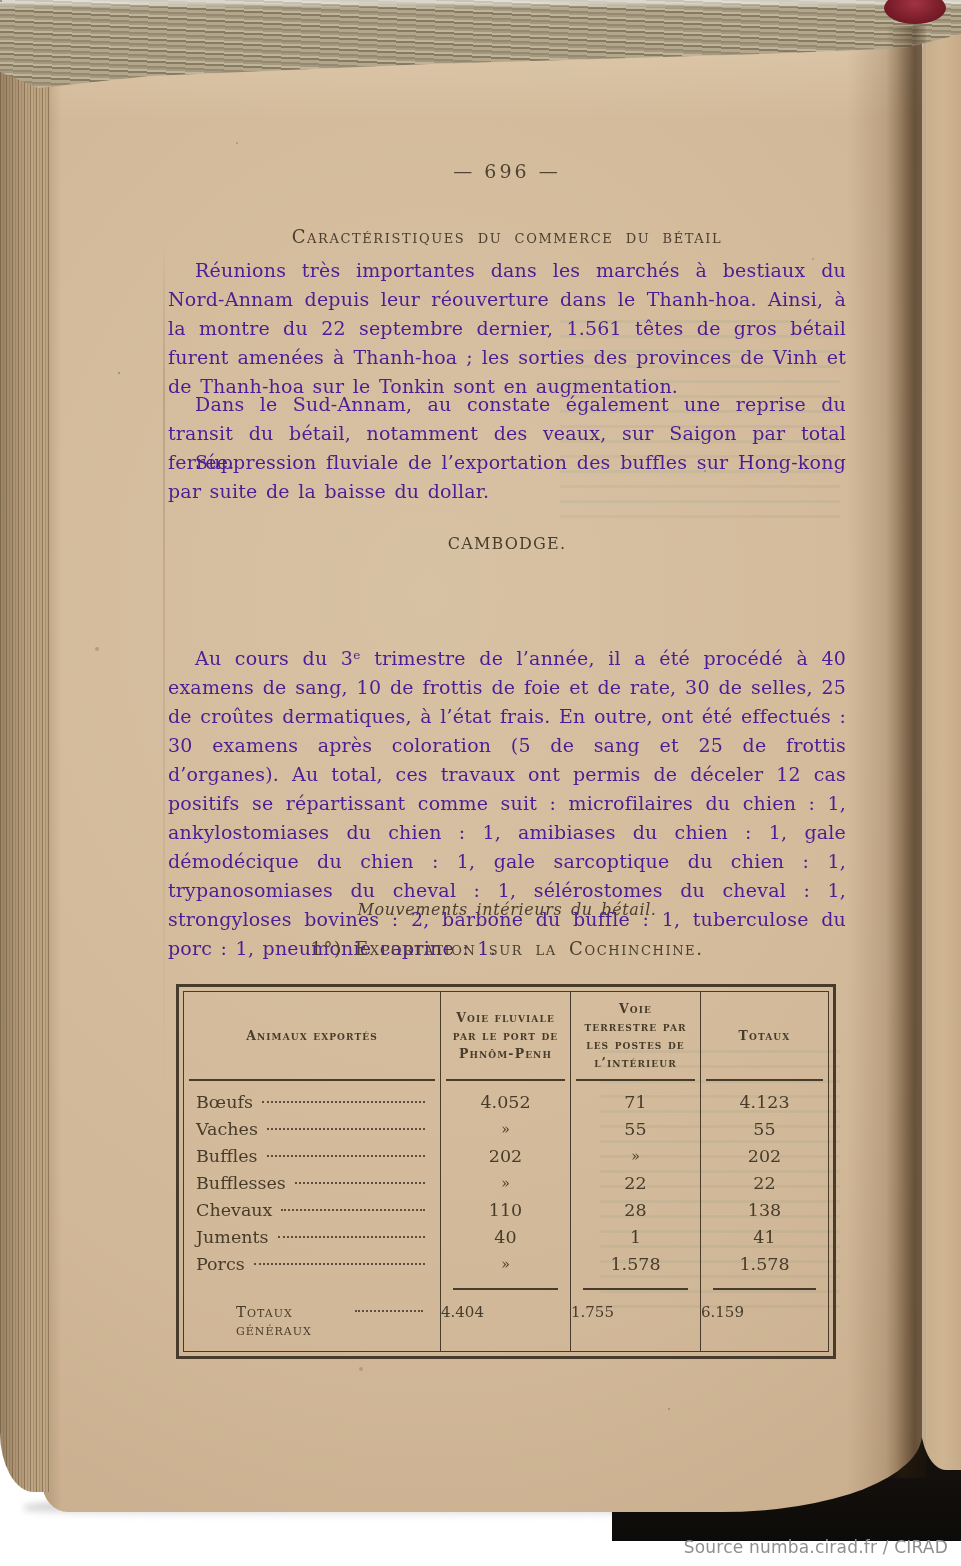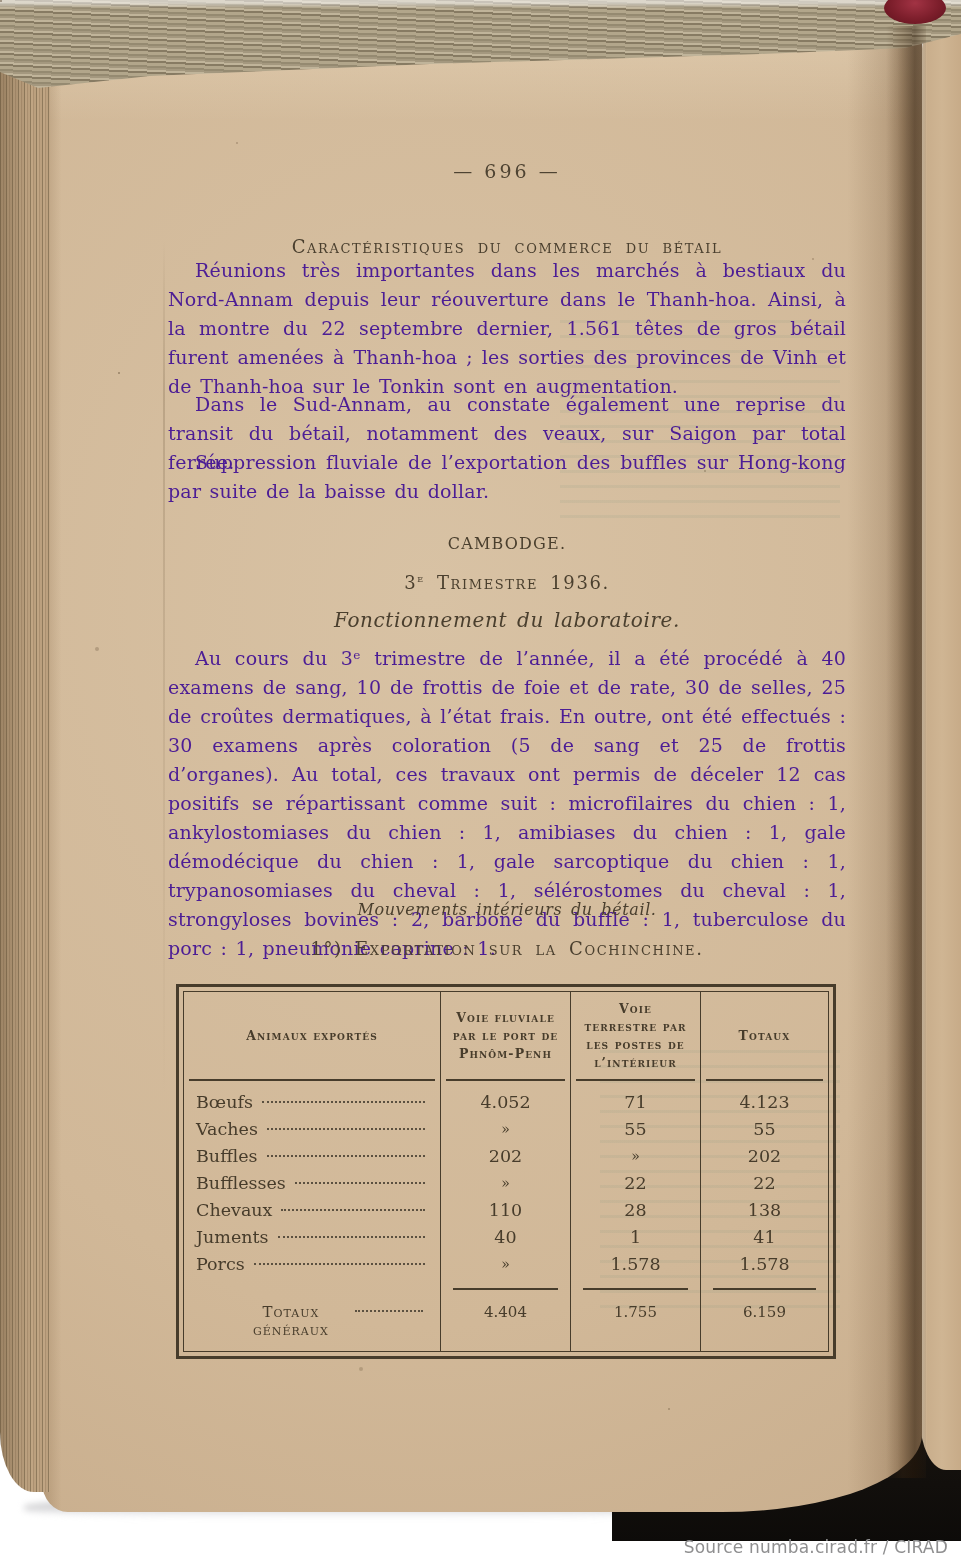--- a/index.html
+++ b/index.html
@@ -83,21 +83,21 @@
 
   
   .content{
     position:absolute;left:42px;top:32px;width:880px;height:1344px;
     color:#4a3f2e;
   }
   .block{position:absolute;left:126px;width:678px;}
   .centered{text-align:center;}
   .pagenum{top:128px;font-size:19px;letter-spacing:3px;color:#4e4332;}
   .h-caps{font-variant:small-caps;letter-spacing:1.6px;word-spacing:5px;}
-  .sec-heading{top:204px;font-size:18px;}
+  .sec-heading{top:194px;font-size:18px;}
   p.para{
     margin:0;font-size:19px;line-height:29px;text-align:justify;
     text-indent:27px;letter-spacing:0.2px;word-spacing:2.2px;color:#4c1d95;
   }
   .p1{top:224px;}
   .p2{top:358px;}
   .p3{top:416px;}
   .cambodge{top:502px;font-size:16px;letter-spacing:1.2px;}
   .trimestre{top:540px;font-size:18px;}
   .trimestre .tnum{font-size:18px;}
@@ -112,21 +112,21 @@
   .table-frame{
     position:absolute;left:134px;top:952px;width:660px;
     border:3px solid #473c2b;padding:4px;box-sizing:border-box;
   }
   .table-inner{
     border:1.5px solid #473c2b;
     display:grid;
     grid-template-columns:256px 130px 130px auto;
   }
   .tr{display:contents;}
-  .cell{box-sizing:border-box;color:#473c2b;text-align:center;}
+  .cell{box-sizing:border-box;color:#473c2b;}
   .vline{border-left:1.5px solid #473c2b;}
   .th{
     position:relative;display:flex;align-items:center;justify-content:center;
     min-height:62px;padding:8px 10px;
     font-size:12.5px;line-height:18px;font-weight:bold;
     font-variant:small-caps;letter-spacing:1.1px;text-align:center;
   }
   .th::after{
     content:"";position:absolute;left:5px;right:5px;bottom:-1px;height:2.5px;background:#473c2b;
   }
@@ -180,25 +180,21 @@
     <div class="block centered h-caps sec-heading">Caractéristiques du commerce du bétail</div>
 
     <p class="block para p1">Réunions très importantes dans les marchés à bestiaux du Nord-Annam depuis leur réouverture dans le Thanh-hoa. Ainsi, à la montre du 22 septembre dernier, 1.561 têtes de gros bétail furent amenées à Thanh-hoa ; les sorties des provinces de Vinh et de Thanh-hoa sur le Tonkin sont en augmentation.</p>
 
     <p class="block para p2">Dans le Sud-Annam, au constate également une reprise du transit du bétail, notamment des veaux, sur Saigon par total ferrée.</p>
 
     <p class="block para p3">Suppression fluviale de l’exportation des buffles sur Hong-kong par suite de la baisse du dollar.</p>
 
     <div class="block centered cambodge">CAMBODGE.</div>
 
-    <div class="block centered trimestre h-caps">
-      <span class="tnum">3</span><sup>e</sup><span> Trimestre 1936.</span>
-    </div>
-
-    <div class="block centered ital lab-head">Fonctionnement du laboratoire.</div>
+
 
     <p class="block para p4">Au cours du 3ᵉ trimestre de l’année, il a été procédé à 40 examens de sang, 10 de frottis de foie et de rate, 30 de selles, 25 de croûtes dermatiques, à l’état frais. En outre, ont été effectués : 30 examens après coloration (5 de sang et 25 de frottis d’organes). Au total, ces travaux ont permis de déceler 12 cas positifs se répartissant comme suit : microfilaires du chien : 1, ankylostomiases du chien : 1, amibiases du chien : 1, gale démodécique du chien : 1, gale sarcoptique du chien : 1, trypanosomiases du cheval : 1, sélérostomes du cheval : 1, strongyloses bovines : 2, barbone du buffle : 1, tuberculose du porc : 1, pneumonie caprine : 1.</p>
 
     <div class="block centered ital movements">Mouvements intérieurs du bétail.</div>
 
     <div class="block centered h-caps export-head">1°) Exportation sur la Cochinchine.</div>
 
     <div class="table-frame">
       <div class="table-inner">
 

